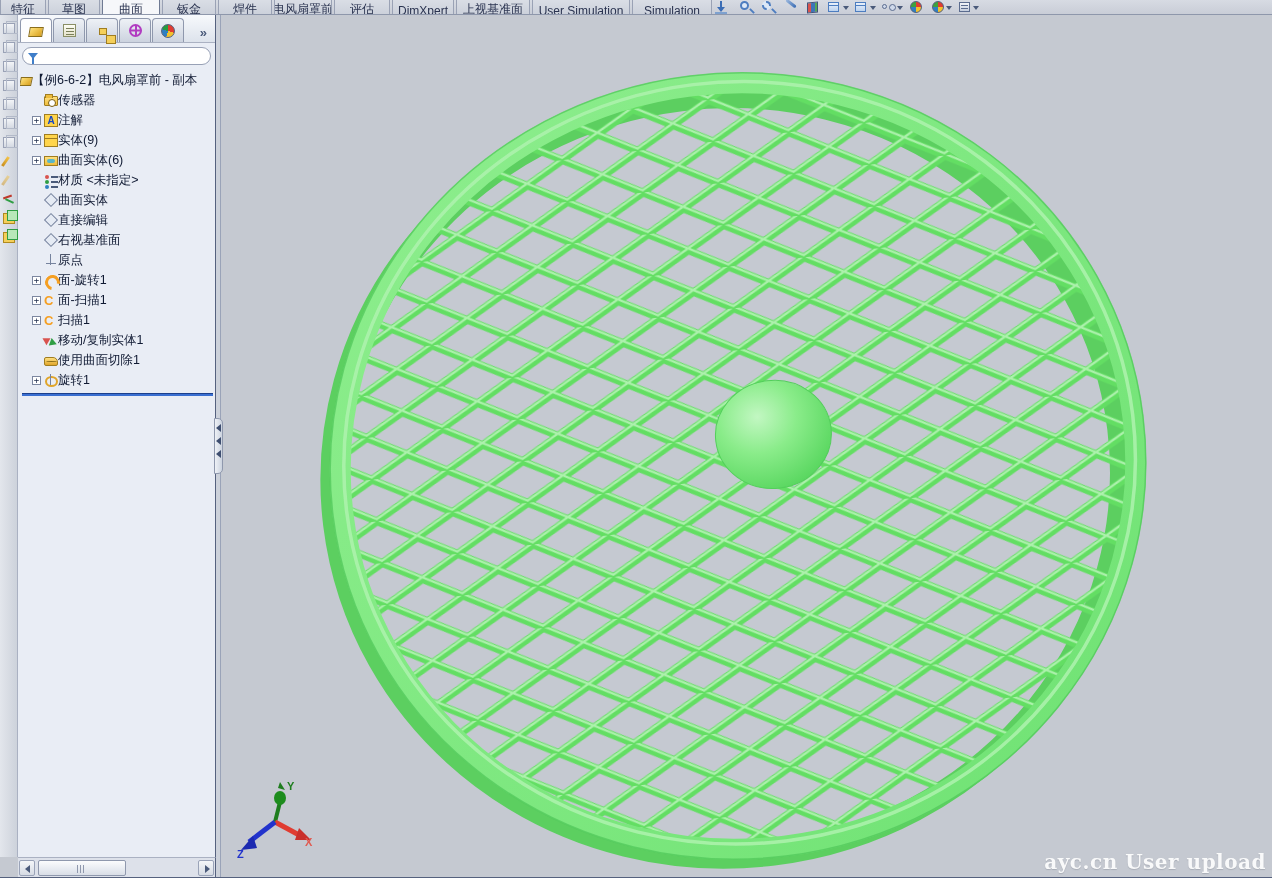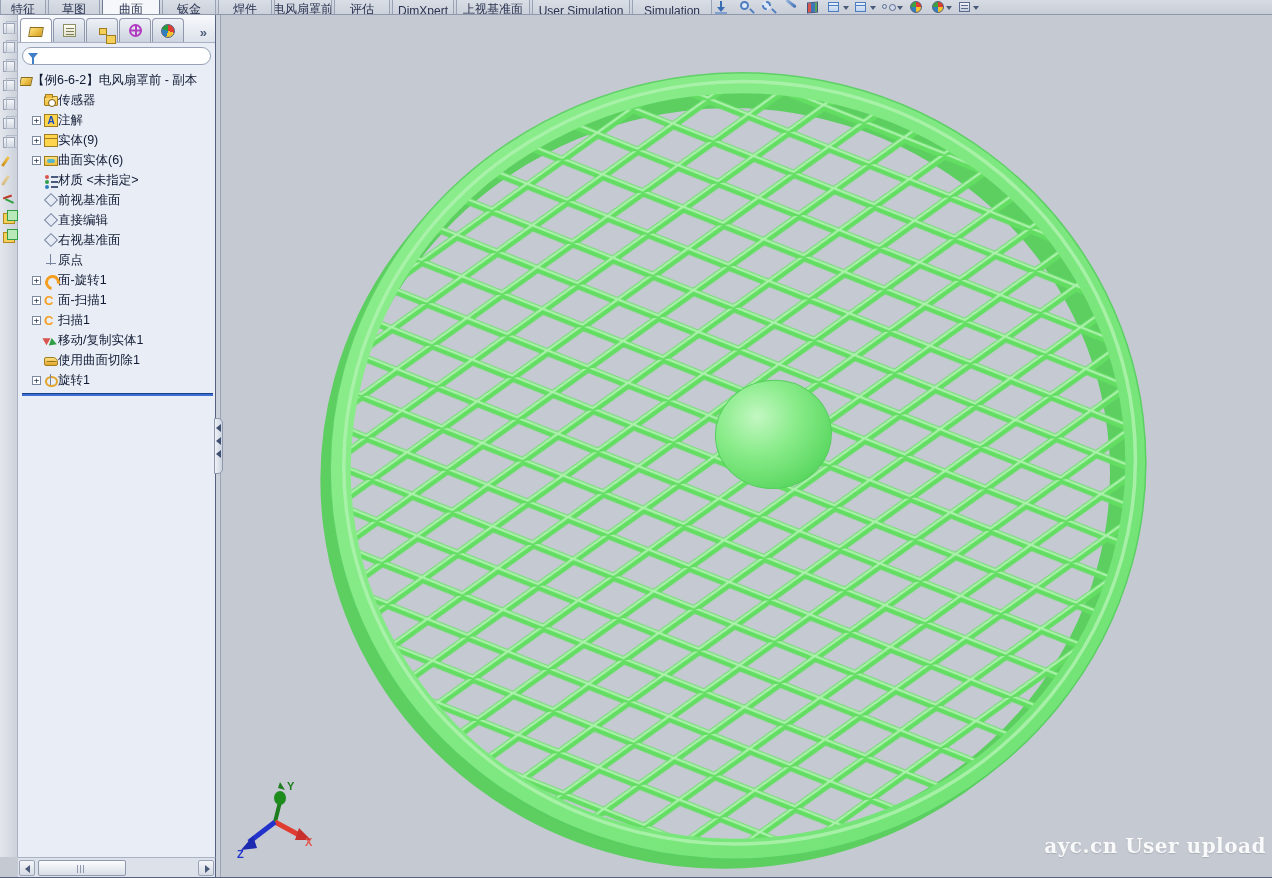--- a/index.html
+++ b/index.html
@@ -136,21 +136,21 @@
 
   
   .splitter{ position:absolute; left:216px; top:15px; width:5px; height:863px; background:#ccd1da; z-index:4; border-right:1px solid #9aa3b8;}
   .split-handle{ position:absolute; left:214px; top:418px; width:9px; height:56px; background:linear-gradient(90deg,#eef1f6,#ccd3df);
     border:1px solid #8f98ad; border-radius:0 5px 5px 0; z-index:5;}
   .split-handle i{ display:block; margin:5px auto 0 auto; width:0; height:0;
     border-top:4px solid transparent; border-bottom:4px solid transparent; border-right:5px solid #3e4e70;}
 
   
   .viewport{ position:absolute; left:221px; top:15px; width:1051px; height:863px; background:#c5c9d1; overflow:hidden; z-index:1;}
-  .watermark{ position:absolute; right:6px; bottom:20px; font-family:"DejaVu Serif","Liberation Serif",serif;
+  .watermark{ position:absolute; right:6px; bottom:4px; font-family:"DejaVu Serif","Liberation Serif",serif;
     font-weight:bold; font-size:20px; color:rgba(255,255,255,0.92); letter-spacing:0.5px; text-shadow:0 1px 1px rgba(150,155,165,0.6);}
 </style>
 </head>
 <body>
 
 <div class="ribbon-row">
   <div class="ribbon-tab" style="width:46px">
       <span>特征</span>
     </div>
   <div class="ribbon-tab" style="width:52px">
@@ -299,21 +299,21 @@
     <div class="trow">
       <span class="indent"></span>
         <span class="noexp"></span>
       <span class="ti ti-mat"></span>
       <span class="lbl">材质 &lt;未指定&gt;</span>
     </div>
     <div class="trow">
       <span class="indent"></span>
         <span class="noexp"></span>
       <span class="ti ti-plane"></span>
-      <span class="lbl">前视基准面</span>
+      <span class="lbl">曲面实体</span>
     </div>
     <div class="trow">
       <span class="indent"></span>
         <span class="noexp"></span>
       <span class="ti ti-plane"></span>
       <span class="lbl">直接编辑</span>
     </div>
     <div class="trow">
       <span class="indent"></span>
         <span class="noexp"></span>

